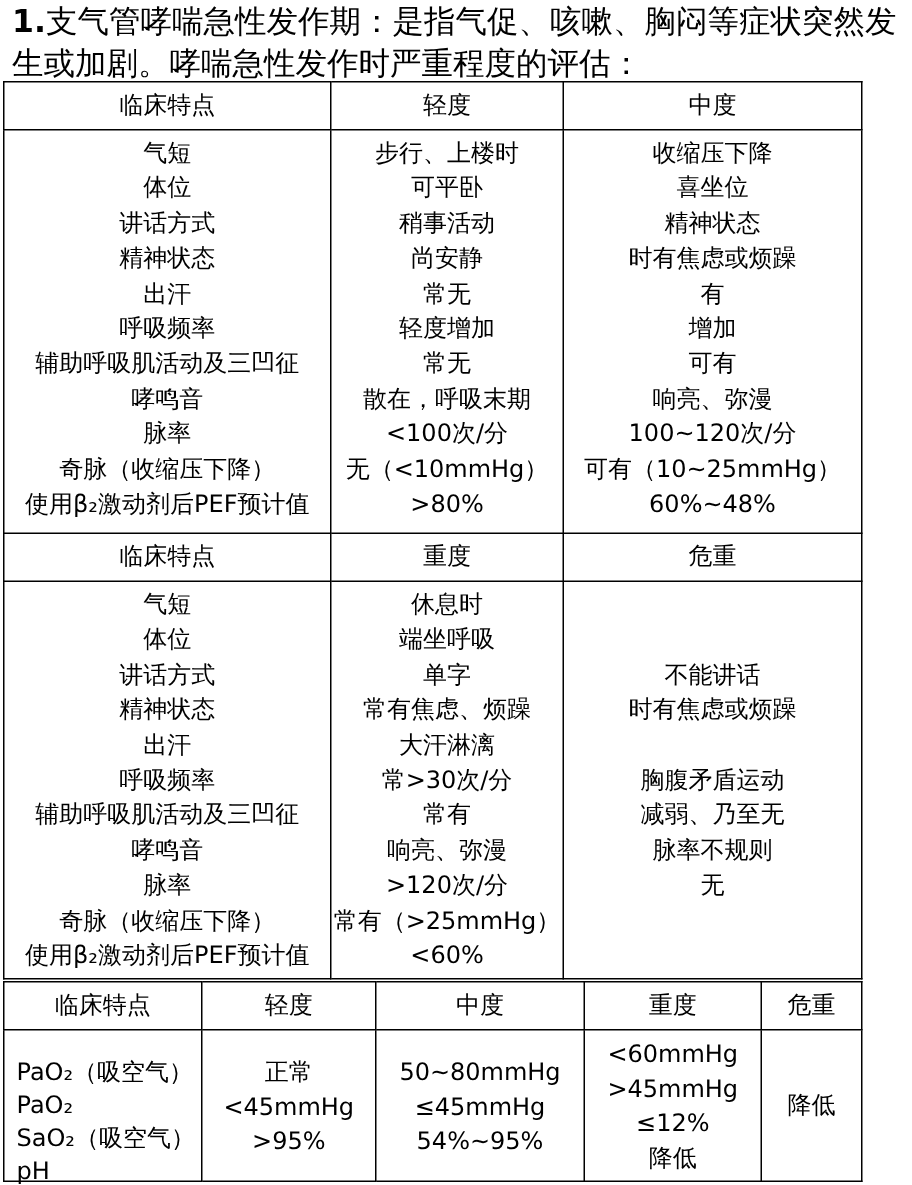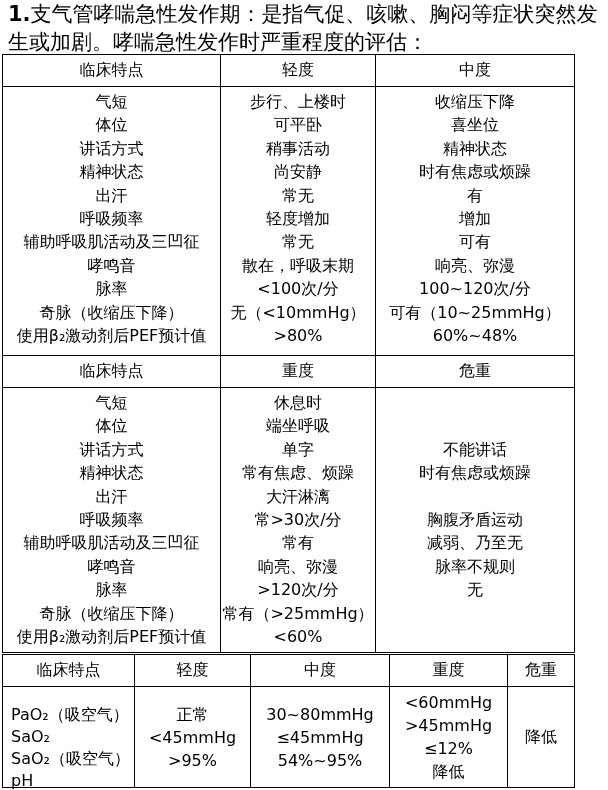--- a/index.html
+++ b/index.html
@@ -140,30 +140,30 @@
       <tr class="hdr">
     <td>临床特点</td>
     <td>轻度</td>
     <td>中度</td>
     <td>重度</td>
     <td>危重</td>
   </tr>
   <tr class="b3">
     <td class="left">
       <div>PaO₂（吸空气）</div>
-      <div>SaO₂</div>
+      <div>PaO₂</div>
       <div>SaO₂（吸空气）pH</div>
     </td>
     <td class="mid">
       <div>正常</div>
       <div>&lt;45mmHg</div>
       <div>&gt;95%</div>
     </td>
     <td class="mid">
-      <div>30~80mmHg</div>
+      <div>50~80mmHg</div>
       <div>≤45mmHg</div>
       <div>54%~95%</div>
     </td>
     <td class="mid">
       <div>&lt;60mmHg</div>
       <div>&gt;45mmHg</div>
       <div>≤12%</div>
       <div>降低</div>
     </td>
     <td>降低</td>

